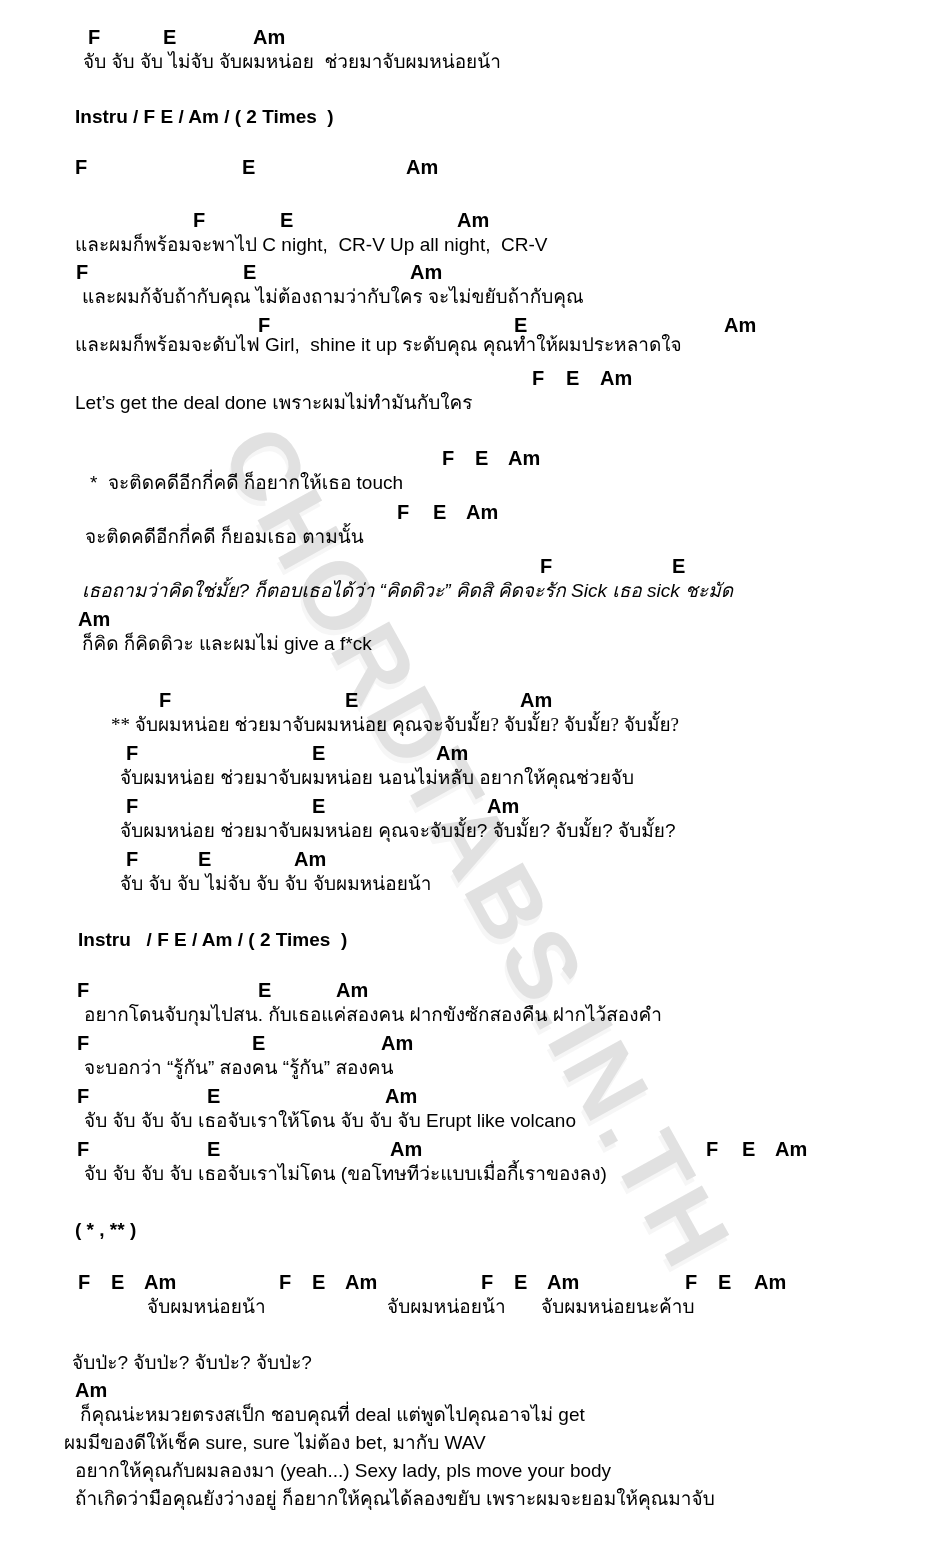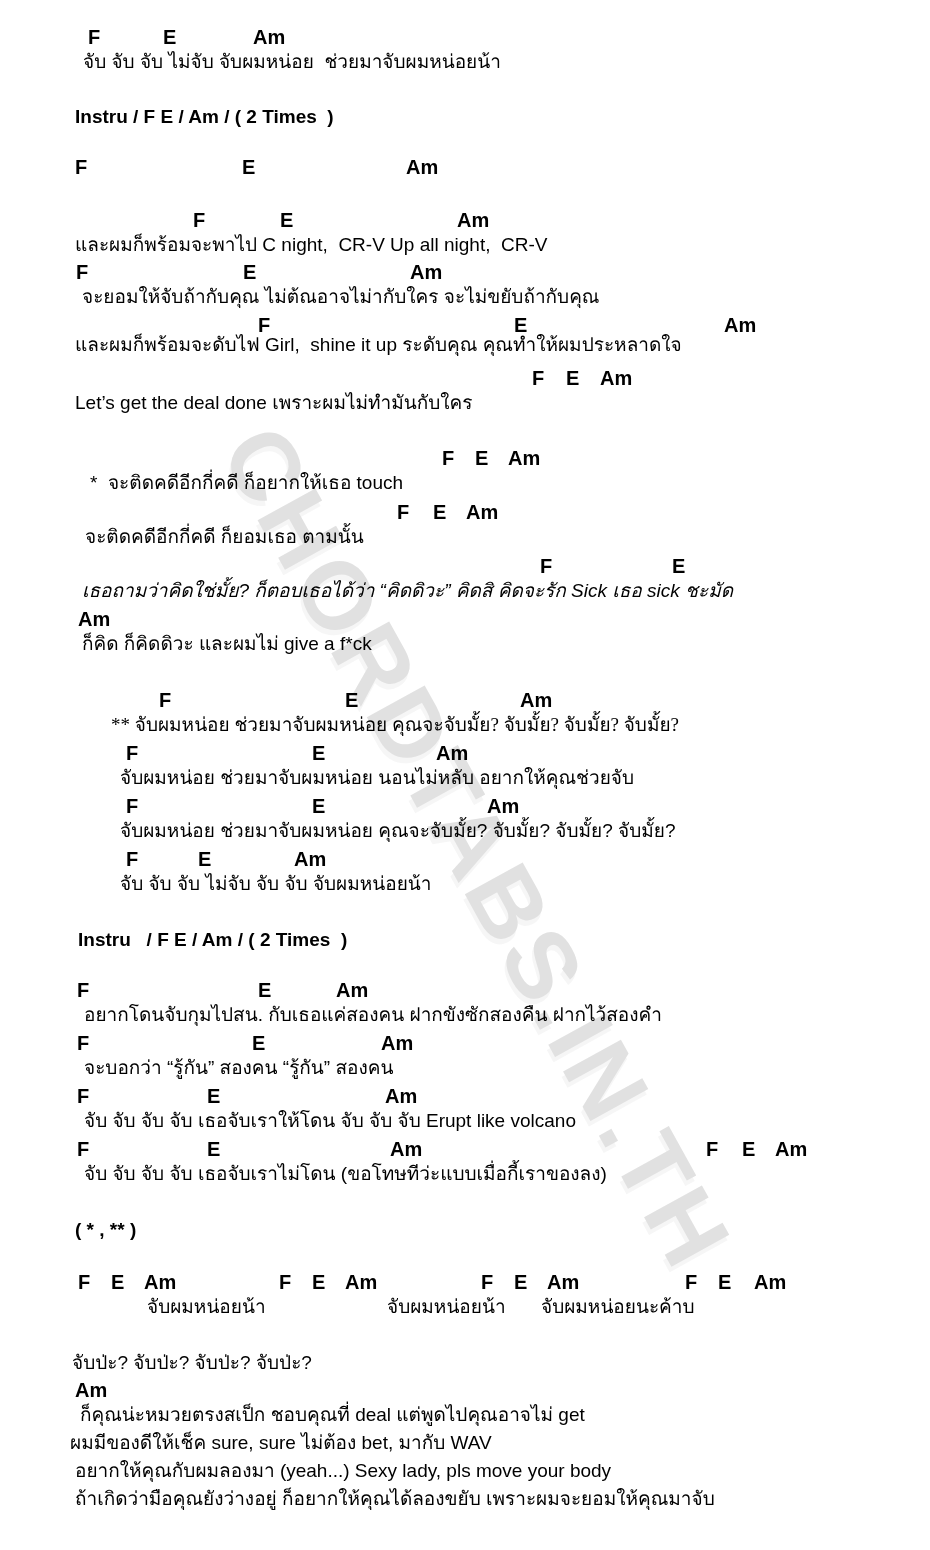--- a/index.html
+++ b/index.html
@@ -43,21 +43,21 @@
       </div>
       <div class="line lyric" style="top: 232px;">
         <span class="tok" style="left: 75px;">และผมก็พร้อมจะพาไป C night,  CR-V Up all night,  CR-V</span>
       </div>
       <div class="line chords" style="top: 259px;">
         <span class="tok" style="left: 76px;">F</span>
         <span class="tok" style="left: 243px;">E</span>
         <span class="tok" style="left: 410px;">Am</span>
       </div>
       <div class="line lyric" style="top: 284px;">
-        <span class="tok" style="left: 82px;">จะยอมให้จับถ้ากับคุณ ไม่ต้ณอาจไม่ากับใคร จะไม่ขยับถ้ากับคุณ</span>
+        <span class="tok" style="left: 82px;">และผมก้จับถ้ากับคุณ ไม่ต้องถามว่ากับใคร จะไม่ขยับถ้ากับคุณ</span>
       </div>
       <div class="line chords" style="top: 312px;">
         <span class="tok" style="left: 258px;">F</span>
         <span class="tok" style="left: 514px;">E</span>
         <span class="tok" style="left: 724px;">Am</span>
       </div>
       <div class="line lyric" style="top: 332px;">
         <span class="tok" style="left: 75px;">และผมก็พร้อมจะดับไฟ Girl,  shine it up ระดับคุณ คุณทำให้ผมประหลาดใจ</span>
       </div>
       <div class="line chords" style="top: 365px;">
@@ -192,21 +192,21 @@
       <div class="line lyric" style="top: 1350px;">
         <span class="tok" style="left: 72px;">จับป่ะ? จับป่ะ? จับป่ะ? จับป่ะ?</span>
       </div>
       <div class="line chords" style="top: 1377px;">
         <span class="tok" style="left: 75px;">Am</span>
       </div>
       <div class="line lyric" style="top: 1402px;">
         <span class="tok" style="left: 80px;">ก็คุณน่ะหมวยตรงสเป็ก ชอบคุณที่ deal แต่พูดไปคุณอาจไม่ get</span>
       </div>
       <div class="line lyric" style="top: 1430px;">
-        <span class="tok" style="left: 70px;">ผมมีของดีให้เช็ค sure, sure ไม่ต้อง bet, มากับ WAV</span>
+        <span class="tok" style="left: 64px;">ผมมีของดีให้เช็ค sure, sure ไม่ต้อง bet, มากับ WAV</span>
       </div>
       <div class="line lyric" style="top: 1458px;">
         <span class="tok" style="left: 75px;">อยากให้คุณกับผมลองมา (yeah...) Sexy lady, pls move your body</span>
       </div>
       <div class="line lyric" style="top: 1486px;">
         <span class="tok" style="left: 75px;">ถ้าเกิดว่ามือคุณยังว่างอยู่ ก็อยากให้คุณได้ลองขยับ เพราะผมจะยอมให้คุณมาจับ</span>
       </div>
     </div>
 </div>
 

